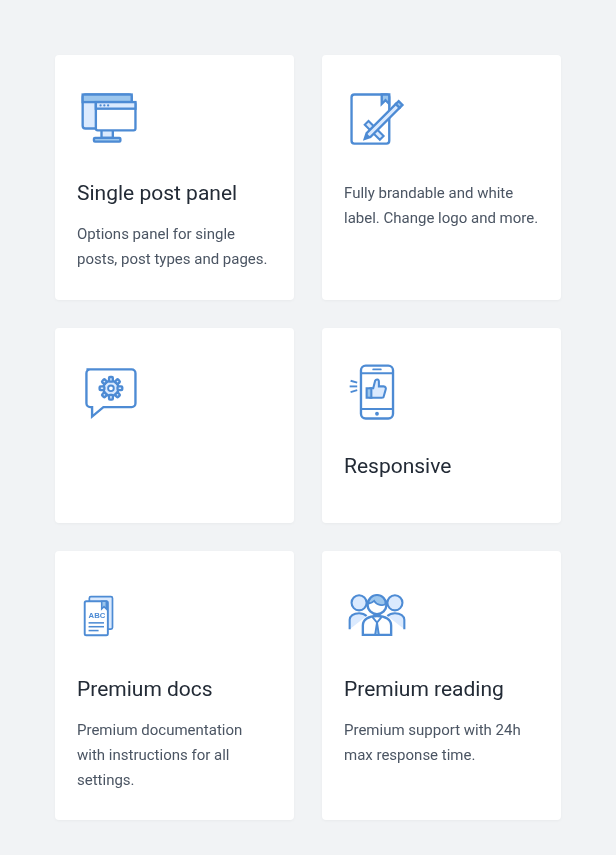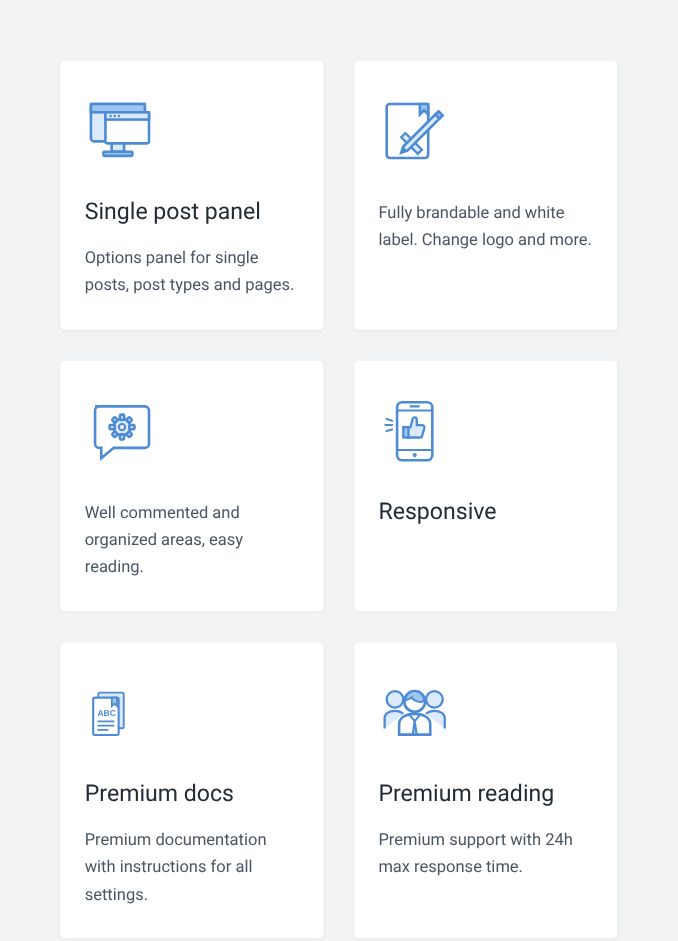--- a/index.html
+++ b/index.html
@@ -95,21 +95,20 @@
           <rect x="34" y="37" width="4" height="5" rx="1"></rect>
           <rect x="24" y="28" width="5" height="4" rx="1"></rect>
           <rect x="43" y="28" width="5" height="4" rx="1"></rect>
           <rect x="27" y="21" width="4" height="4" rx="1" transform="rotate(45 29 23)"></rect>
           <rect x="41" y="21" width="4" height="4" rx="1" transform="rotate(45 43 23)"></rect>
           <rect x="27" y="35" width="4" height="4" rx="1" transform="rotate(45 29 37)"></rect>
           <rect x="41" y="35" width="4" height="4" rx="1" transform="rotate(45 43 37)"></rect>
         </g>
       </svg>
     </div>
-    <p class="card-desc">Well commented and organized areas, easy reading.</p>
   </div>
 
   <div class="card">
     <div class="icon-wrap">
       <svg viewBox="0 0 70 70" fill="none">
         <rect x="18" y="6" width="34" height="56" rx="5" fill="#ffffff" stroke="#4d8bd4" stroke-width="2.5"></rect>
         <line x1="18" y1="14" x2="52" y2="14" stroke="#4d8bd4" stroke-width="2"></line>
         <line x1="18" y1="52" x2="52" y2="52" stroke="#4d8bd4" stroke-width="2"></line>
         <circle cx="35" cy="57" r="2" fill="#4d8bd4"></circle>
         <rect x="30" y="9" width="10" height="2" rx="1" fill="#4d8bd4"></rect>

